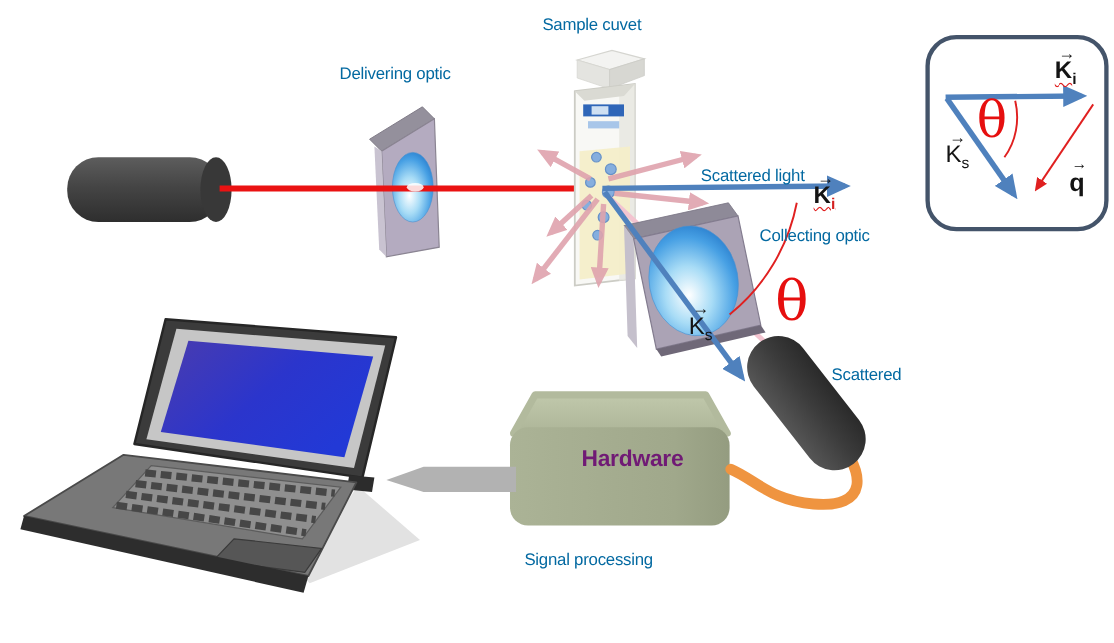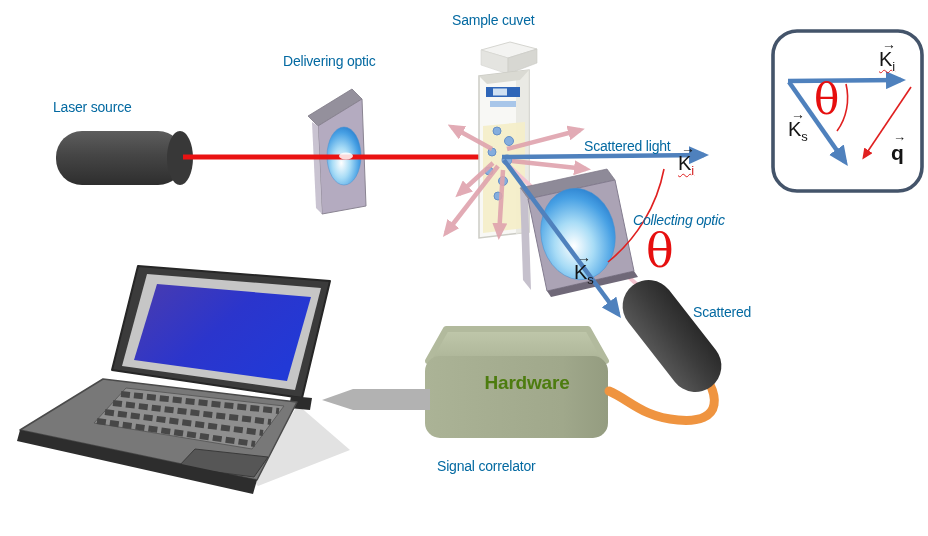--- a/index.html
+++ b/index.html
@@ -5,31 +5,31 @@
   html,body{margin:0;padding:0;background:#ffffff;}
   #stage{
     position:relative;width:928px;height:536px;overflow:hidden;background:#ffffff;
     font-family:"Liberation Sans",sans-serif;color:#1b1b1b;
   }
   #scene{position:absolute;left:0;top:0;}
   .lbl{
     position:absolute;font-size:14px;line-height:1.1;color:#0369a1;
     white-space:nowrap;letter-spacing:-0.2px;
   }
-  .lbl.white{color:#4d7c0f;font-weight:bold;font-size:19px;text-align:center;line-height:1.6;}
+  .lbl.white{color:#701a75;font-weight:bold;font-size:19px;text-align:center;line-height:1.6;}
   .theta{
     position:absolute;font-family:"DejaVu Serif",serif;color:#e60f0f;
     line-height:1;font-weight:400;
   }
   .theta.main{left:646px;top:228px;font-size:46px;}
   .theta.inset{left:814px;top:79px;font-size:42px;}
   .klabel{position:absolute;font-size:20px;line-height:1;color:#141414;}
   .klabel .vec{display:block;font-size:14px;line-height:1;margin:0 0 -2px 3px;color:#141414;}
   .klabel sub{font-size:13px;line-height:0;}
-  .sq{text-decoration:underline wavy #e02020 1px;text-underline-offset:3px;}
+  .sq{text-decoration:underline wavy #e02020 1px;text-underline-offset:3px;font-weight:bold;}
   .redsub{color:#d42020;}
   .qlabel{position:absolute;font-size:21px;line-height:1;color:#141414;font-weight:bold;}
   .qlabel .vec{display:block;font-size:13px;line-height:1;margin:0 0 -1px 2px;font-weight:normal;}
 </style>
 </head>
 <body>
 
 <div id="stage">
 
 <svg id="scene" width="928" height="536" viewBox="0 0 928 536">
@@ -170,27 +170,26 @@
 
   <g>
     <rect x="773" y="31" width="149" height="160" rx="24" fill="#ffffff" stroke="#44546a" stroke-width="3.6"></rect>
     <line x1="788" y1="81" x2="901" y2="80" stroke="#4f81bd" stroke-width="4.5" marker-end="url(#mblue)"></line>
     <line x1="789" y1="82" x2="845" y2="162" stroke="#4f81bd" stroke-width="4.5" marker-end="url(#mblue)"></line>
     <line x1="911" y1="87" x2="864" y2="157" stroke="#e02020" stroke-width="1.6" marker-end="url(#mred)"></line>
     <path d="M 846 84 A 42 50 0 0 1 837 131" fill="none" stroke="#e02020" stroke-width="1.6"></path>
   </g>
 </svg>
 
-<div class="lbl" style="left:53px;top:100px;">Laser source</div>
 <div class="lbl" style="left:283px;top:54px;text-align:center;">Delivering optic</div>
 <div class="lbl" style="left:452px;top:13px;">Sample cuvet</div>
 <div class="lbl" style="left:584px;top:95px;margin-top:44px;">Scattered light</div>
-<div class="lbl" style="left:633px;top:213px;font-style:italic;">Collecting optic</div>
+<div class="lbl" style="left:633px;top:189px;">Collecting optic</div>
 <div class="lbl" style="left:693px;top:305px;">Scattered</div>
-<div class="lbl" style="left:437px;top:459px;">Signal correlator</div>
+<div class="lbl" style="left:437px;top:459px;">Signal processing</div>
 
 <div class="lbl white" style="left:443px;top:368px;width:168px;">
   <div>Hardware</div>
 </div>
 
 <div class="theta main">θ</div>
 <div class="theta inset">θ</div>
 
 <div class="klabel" style="left:678px;top:141px;">
   <span class="vec">→</span>

